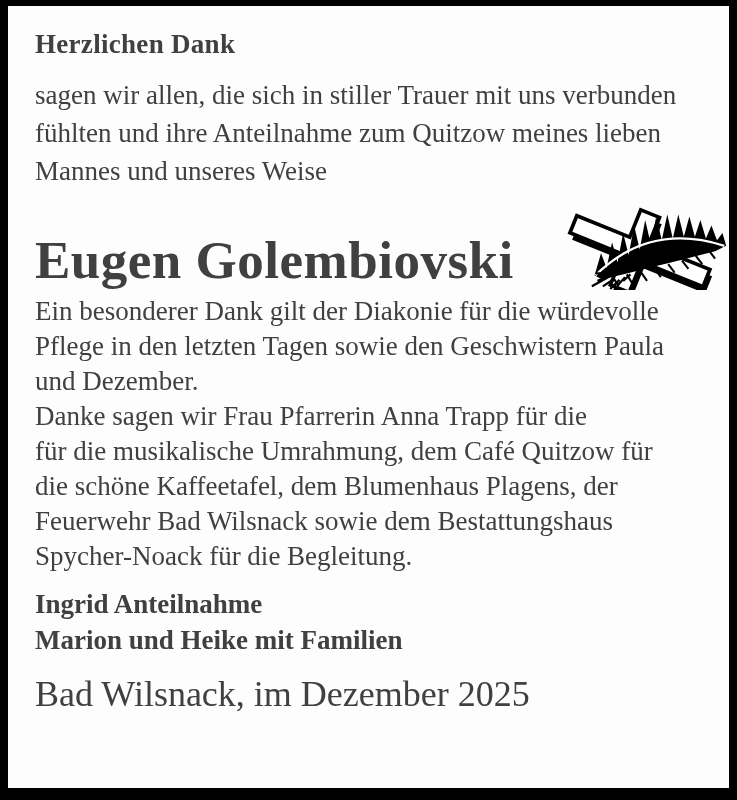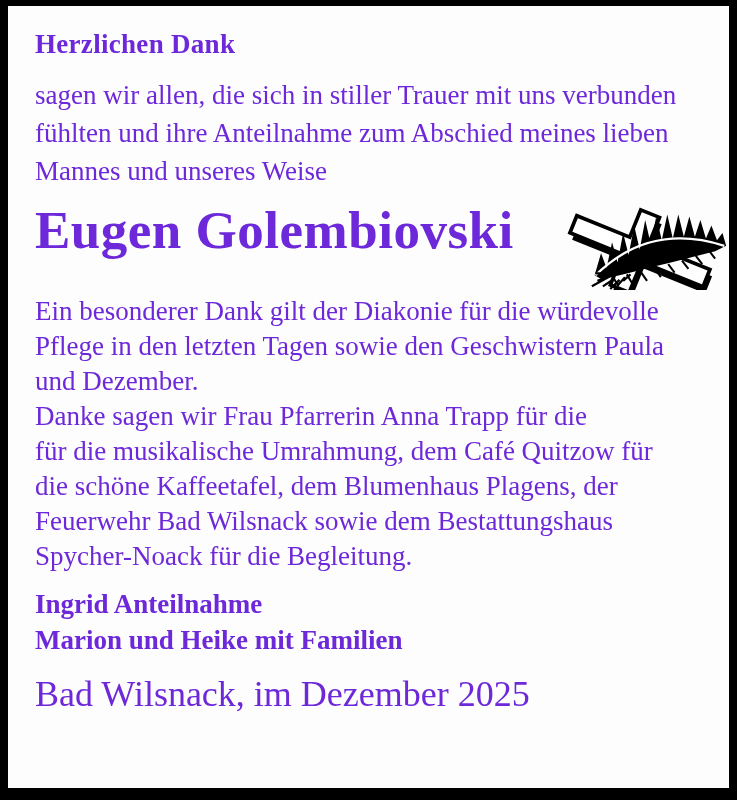--- a/index.html
+++ b/index.html
@@ -13,40 +13,40 @@
   .paper {
     position: absolute;
     left: 8px;
     top: 6px;
     right: 8px;
     bottom: 12px;
     background: #fdfdfd;
     box-sizing: border-box;
     padding: 22px 28px 0 27px;
     font-family: "Liberation Serif", "DejaVu Serif", serif;
-    color: #6d28d9;
+    color: #404040;
   }
   .heading {
     font-size: 27px;
     font-weight: bold;
     line-height: 32px;
     margin-bottom: 16px;
     letter-spacing: 0.3px;
   }
   .line {
     font-size: 27px;
     line-height: 38px;
     white-space: nowrap;
   }
   .thanks .line {
     line-height: 35px;
   }
   .name-row {
     display: flex;
-    align-items: flex-start;
+    align-items: flex-end;
     gap: 29px;
     margin-top: 10px;
     margin-bottom: 4px;
     height: 90px;
   }
   .name {
     font-size: 53px;
     font-weight: bold;
     white-space: nowrap;
     letter-spacing: 0.5px;
@@ -71,21 +71,21 @@
 </style>
 </head>
 <body>
 
 <div class="paper">
 
   <div class="heading">Herzlichen Dank</div>
 
   <div class="intro">
     <div class="line">sagen wir allen, die sich in stiller Trauer mit uns verbunden</div>
-    <div class="line">fühlten und ihre Anteilnahme zum Abschied meines lieben</div>
+    <div class="line">fühlten und ihre Anteilnahme zum Quitzow meines lieben</div>
     <div class="line">Mannes und unseres Weise</div>
   </div>
 
   <div class="name-row">
     <div class="name">Eugen Golembiovski</div>
 
     <svg class="emblem" viewBox="0 0 200 100" aria-hidden="true">
 
       <g transform="rotate(22 100 55)">
         <path d="M89 14 h22 v32 h72 v20 h-72 v36 h-22 v-36 h-62 v-20 h62 z" fill="#000" transform="translate(5 6)"></path>

